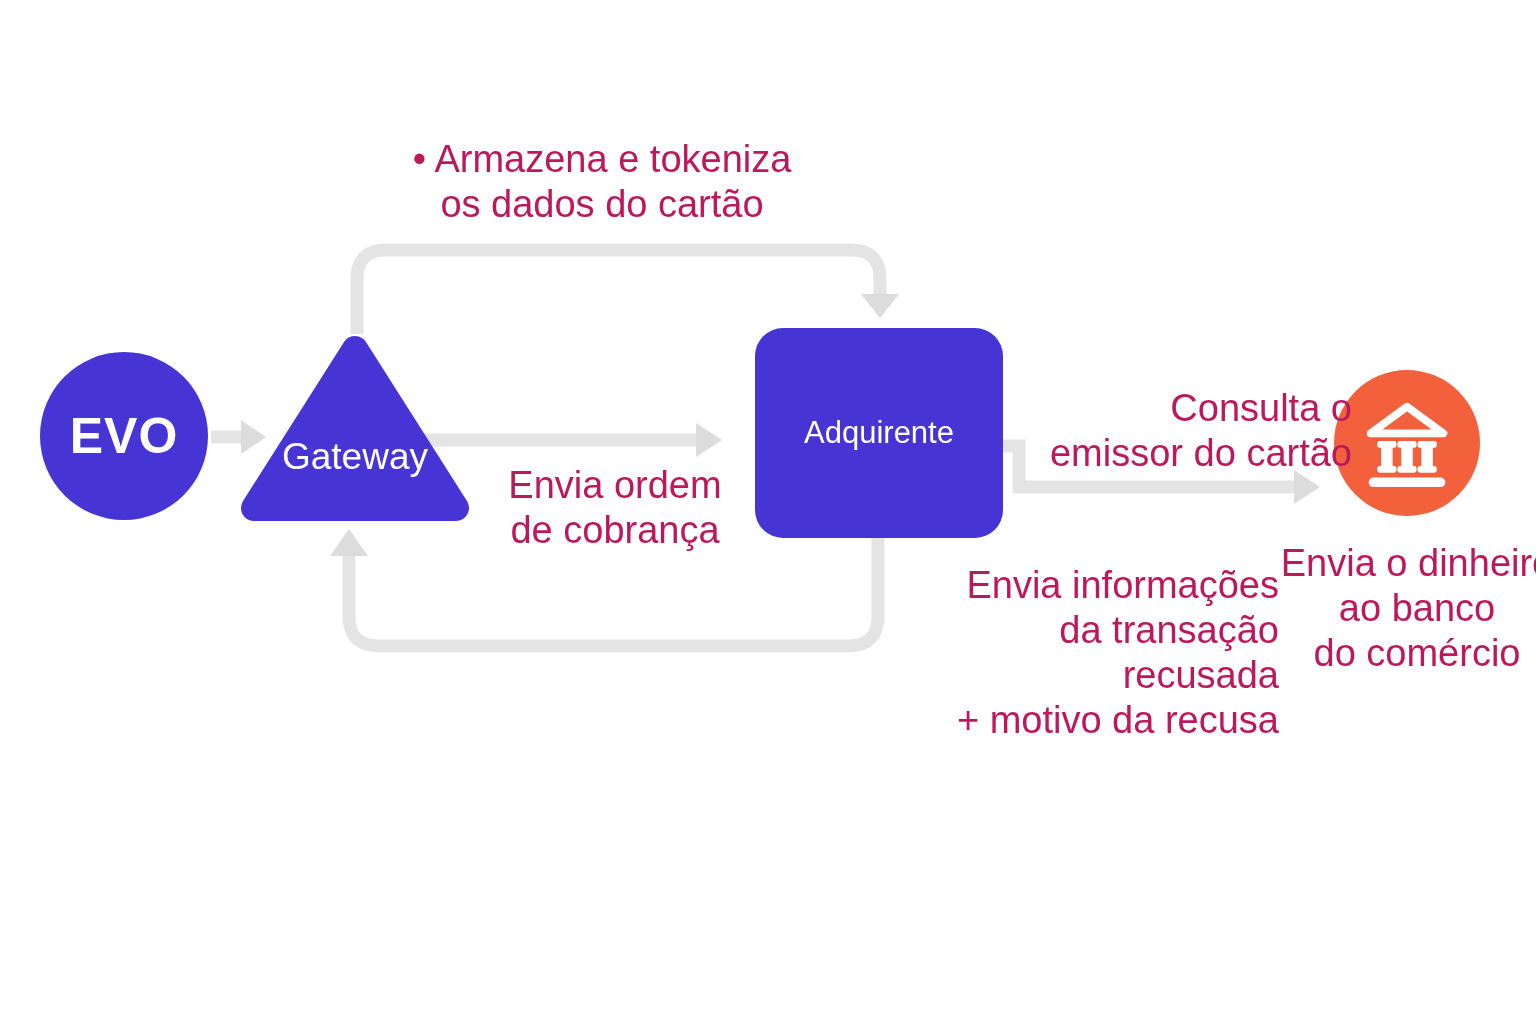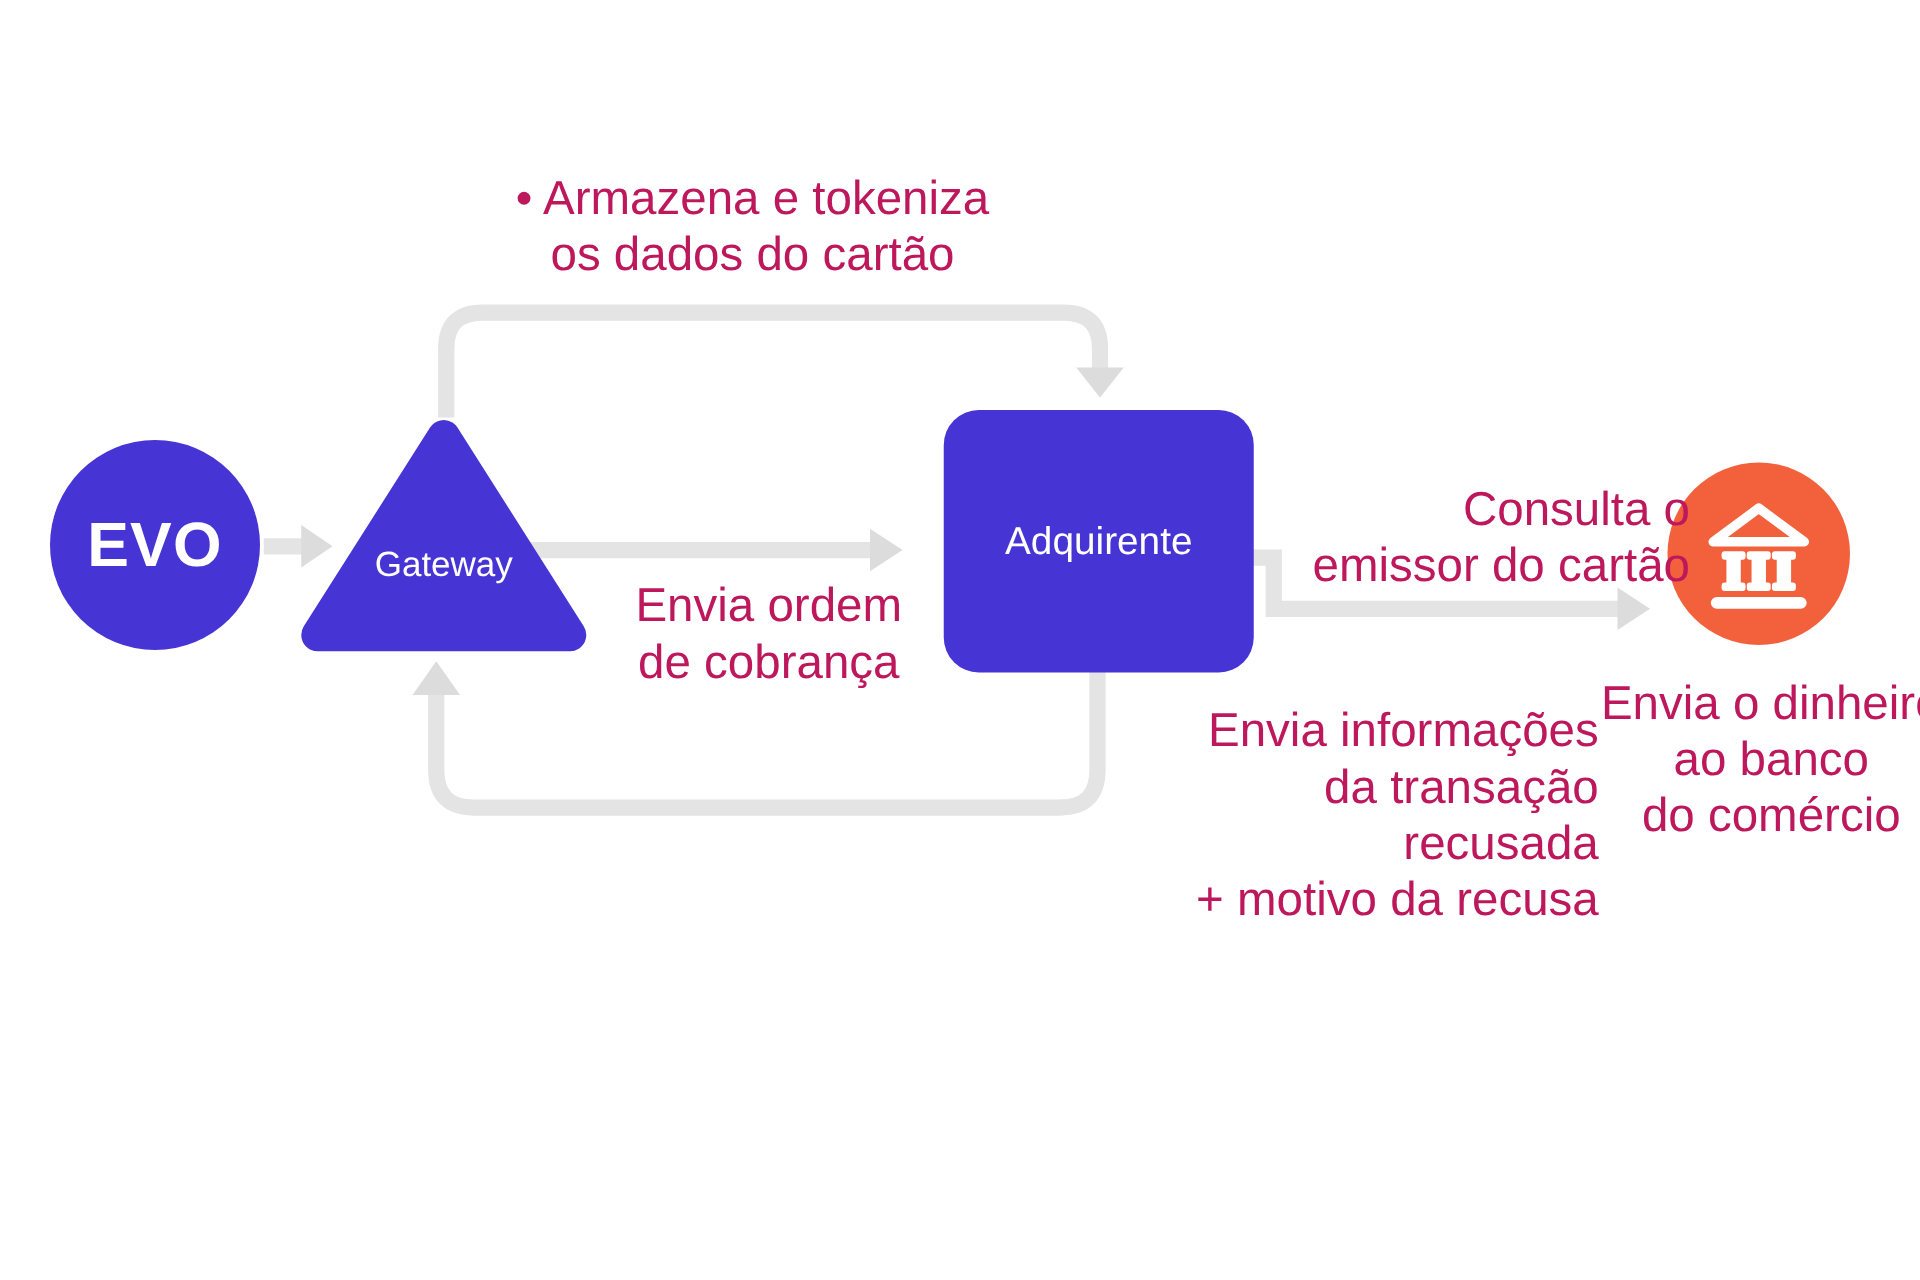--- a/index.html
+++ b/index.html
@@ -37,21 +37,21 @@
     color: #ffffff;
     font-size: 50px;
     font-weight: 600;
     letter-spacing: 1px;
   }
   .gateway-label {
     left: 265px;
     top: 436px;
     width: 180px;
     color: #ffffff;
-    font-size: 28px;
+    font-size: 37px;
     font-weight: 400;
     justify-content: center;
   }
   .adquirente-box {
     left: 755px;
     top: 328px;
     width: 248px;
     height: 210px;
     border-radius: 28px;
     background: #4634d4;

